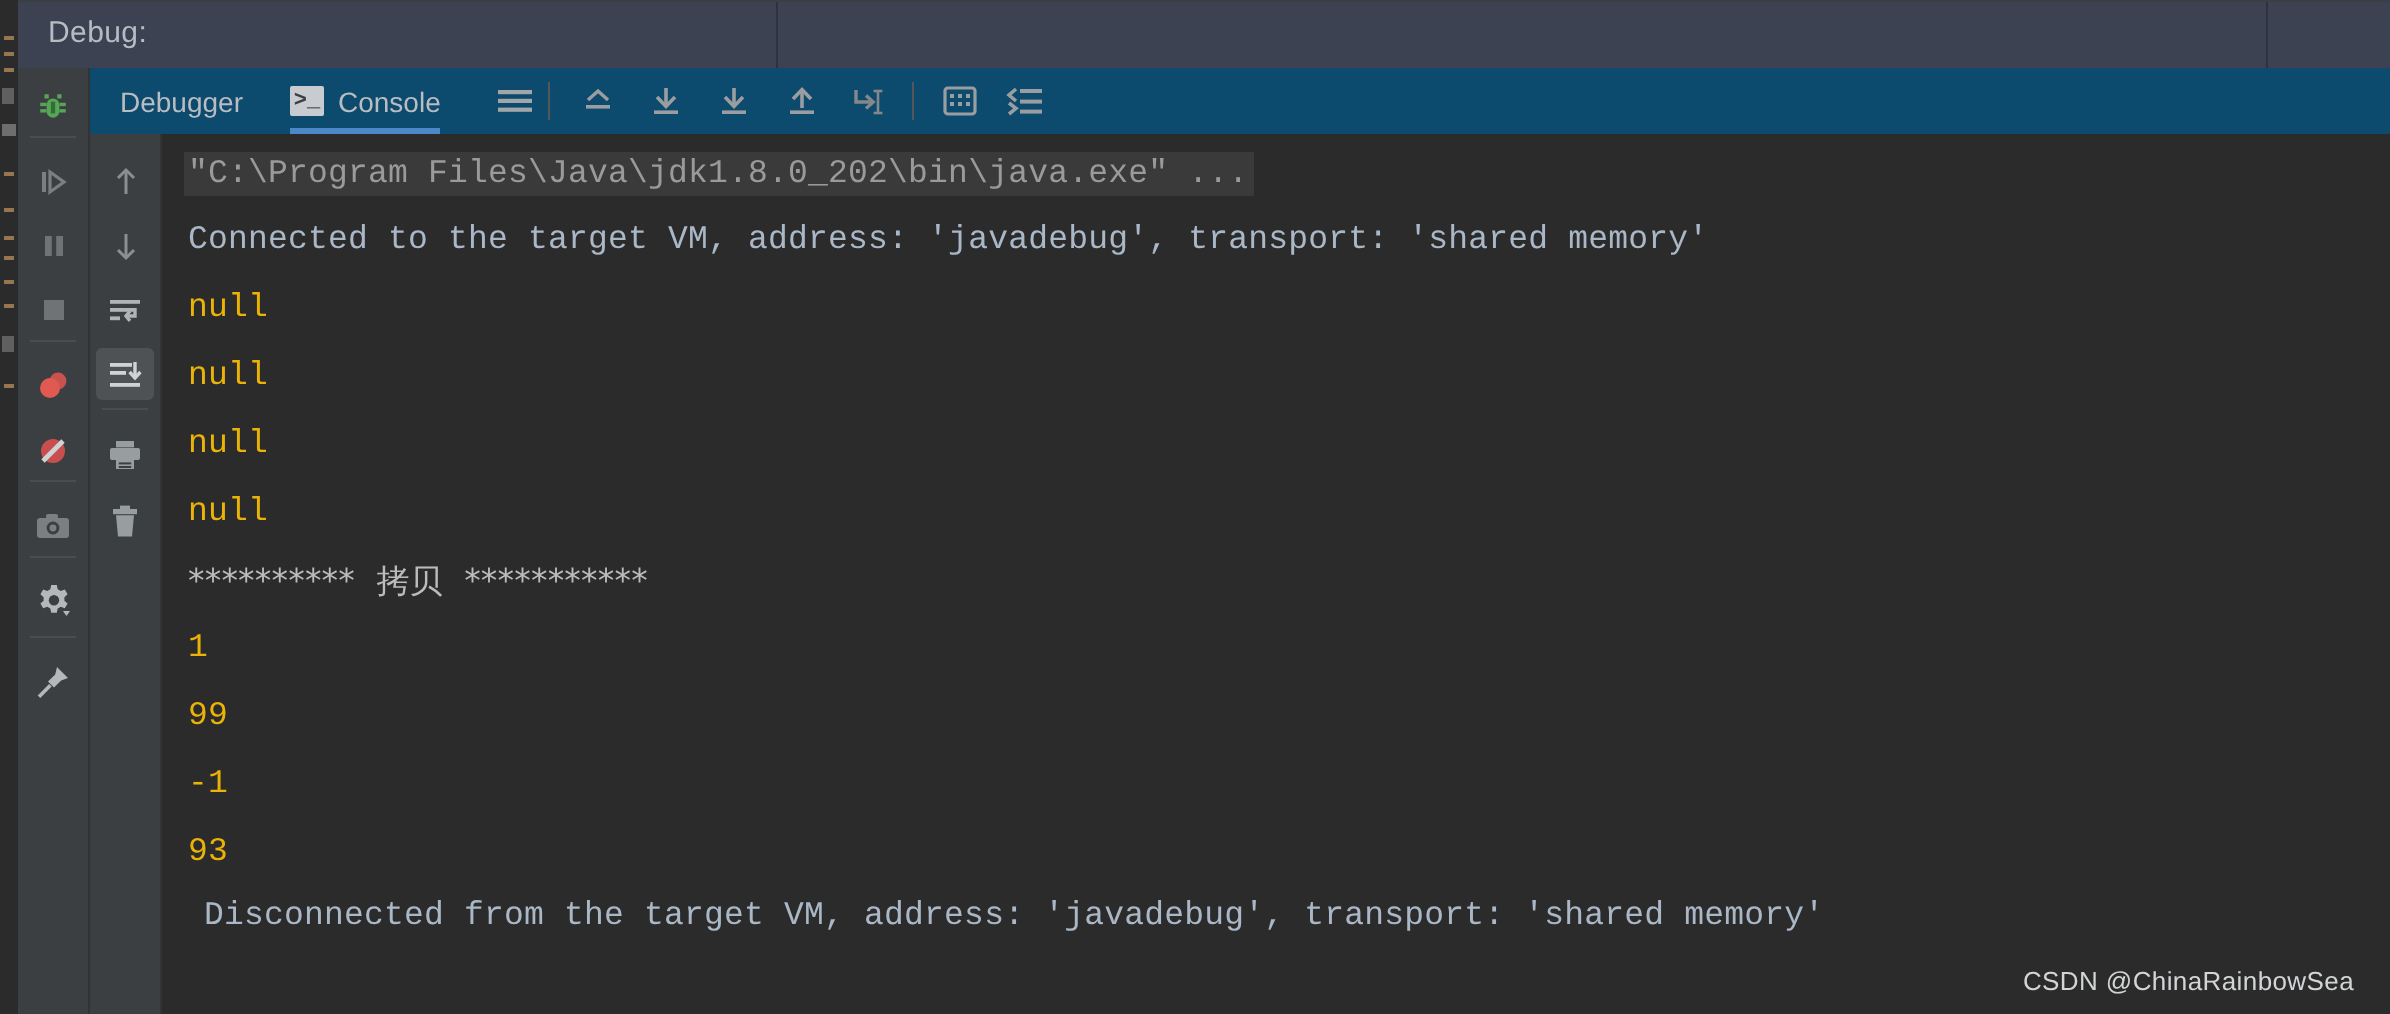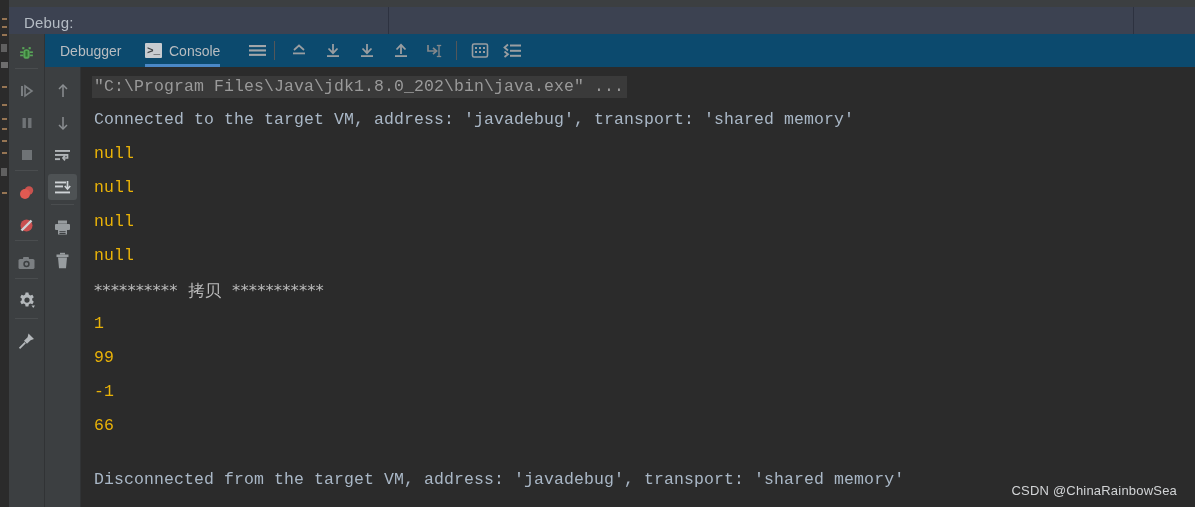--- a/index.html
+++ b/index.html
@@ -36,21 +36,21 @@
     height: 2px;
     background: #a9835a;
     opacity: .85;
   }
   .sliver-mark.grey { background: #6a6a6a; width: 6px; height: 8px; left: 1px; }
   .sliver-mark.grey2 { background: #7a7a7a; width: 7px; height: 6px; left: 1px; }
 
   
   .titlebar {
     position: absolute;
-    left: 9px; top: 7px;
+    left: 9px; top: 1px;
     width: 1186px; height: 34px;
     background: #4c1d95;
   }
   .titlebar-inner {
     position: absolute;
     left: 0; top: 0;
     width: 1186px; height: 33px;
     background: #3c4251;
   }
   .title-label {
@@ -484,19 +484,19 @@
     <div class="cline c-cmd" style="top:9px;">"C:\Program Files\Java\jdk1.8.0_202\bin\java.exe" ...</div>
     <div class="cline c-sys" style="top:43px;">Connected to the target VM, address: 'javadebug', transport: 'shared memory'</div>
     <div class="cline c-out" style="top:77px;">null</div>
     <div class="cline c-out" style="top:111px;">null</div>
     <div class="cline c-out" style="top:145px;">null</div>
     <div class="cline c-out" style="top:179px;">null</div>
     <div class="cline c-cjk" style="top:213px;">**********  拷贝  ***********</div>
     <div class="cline c-out" style="top:247px;">1</div>
     <div class="cline c-out" style="top:281px;">99</div>
     <div class="cline c-out" style="top:315px;">-1</div>
-    <div class="cline c-out" style="top:349px;">66</div>
-    <div class="cline c-sys" style="top:403px;">Disconnected from the target VM, address: 'javadebug', transport: 'shared memory'</div>
+    <div class="cline c-out" style="top:349px;">93</div>
+    <div class="cline c-sys" style="top:381px;margin-left:8px;">Disconnected from the target VM, address: 'javadebug', transport: 'shared memory'</div>
 
     <div class="watermark">CSDN @ChinaRainbowSea</div>
   </div>
 
 </div>
 
 </body></html>

